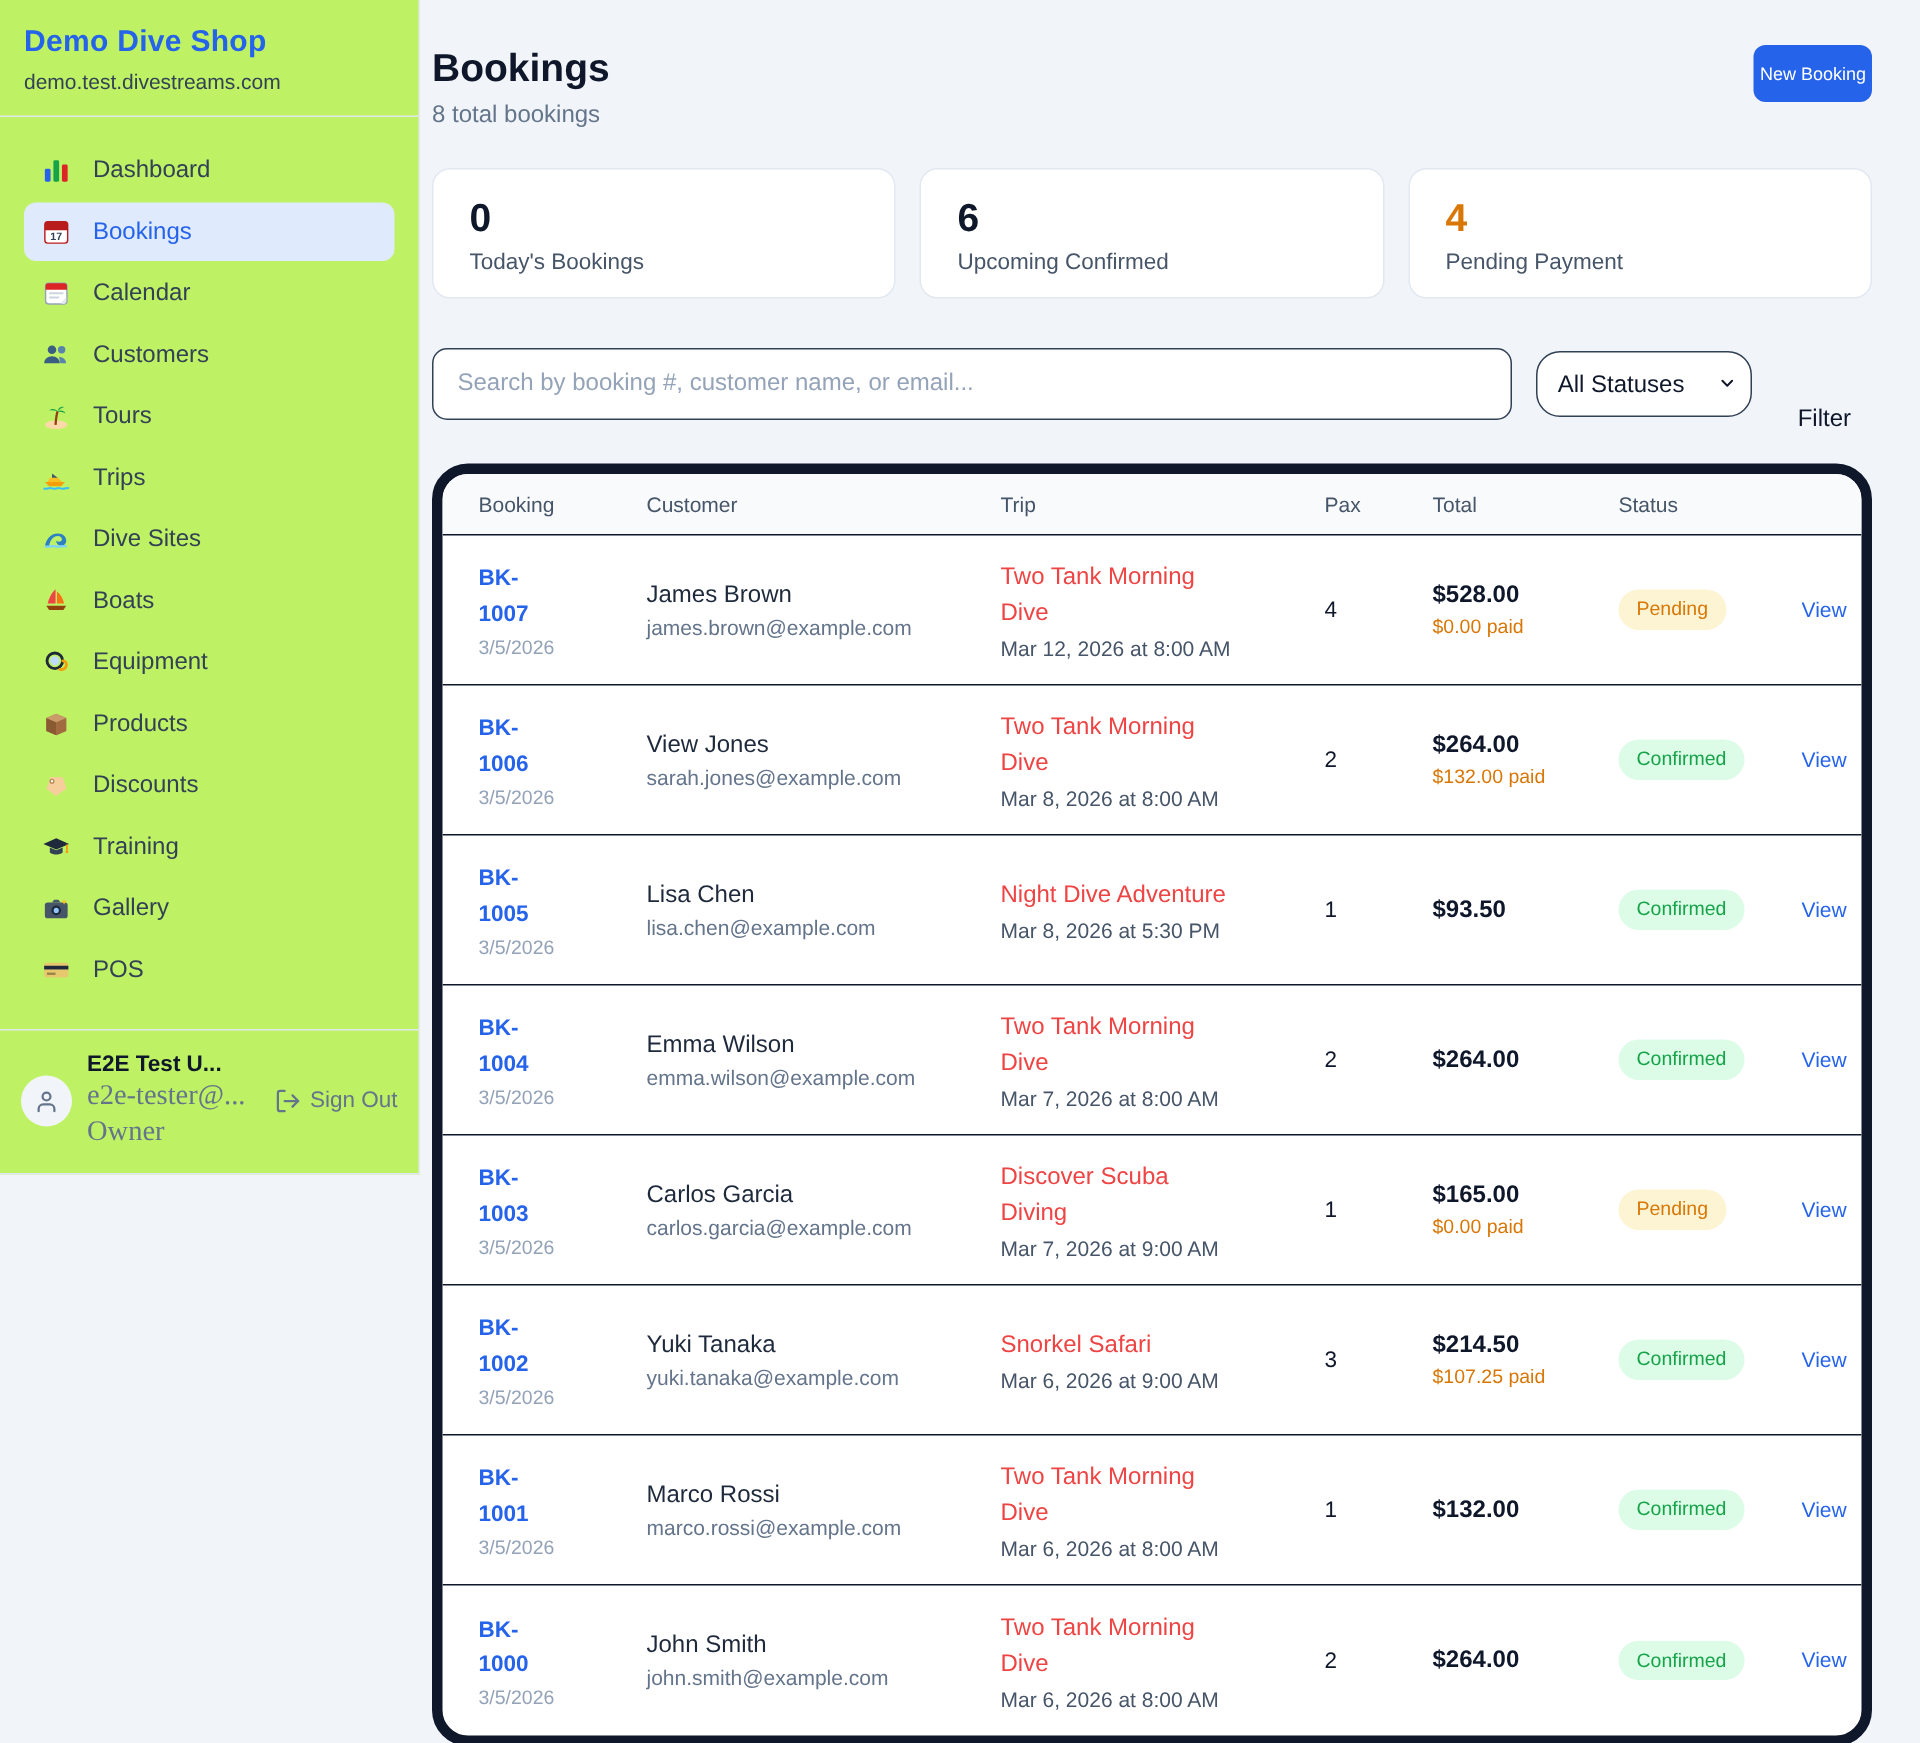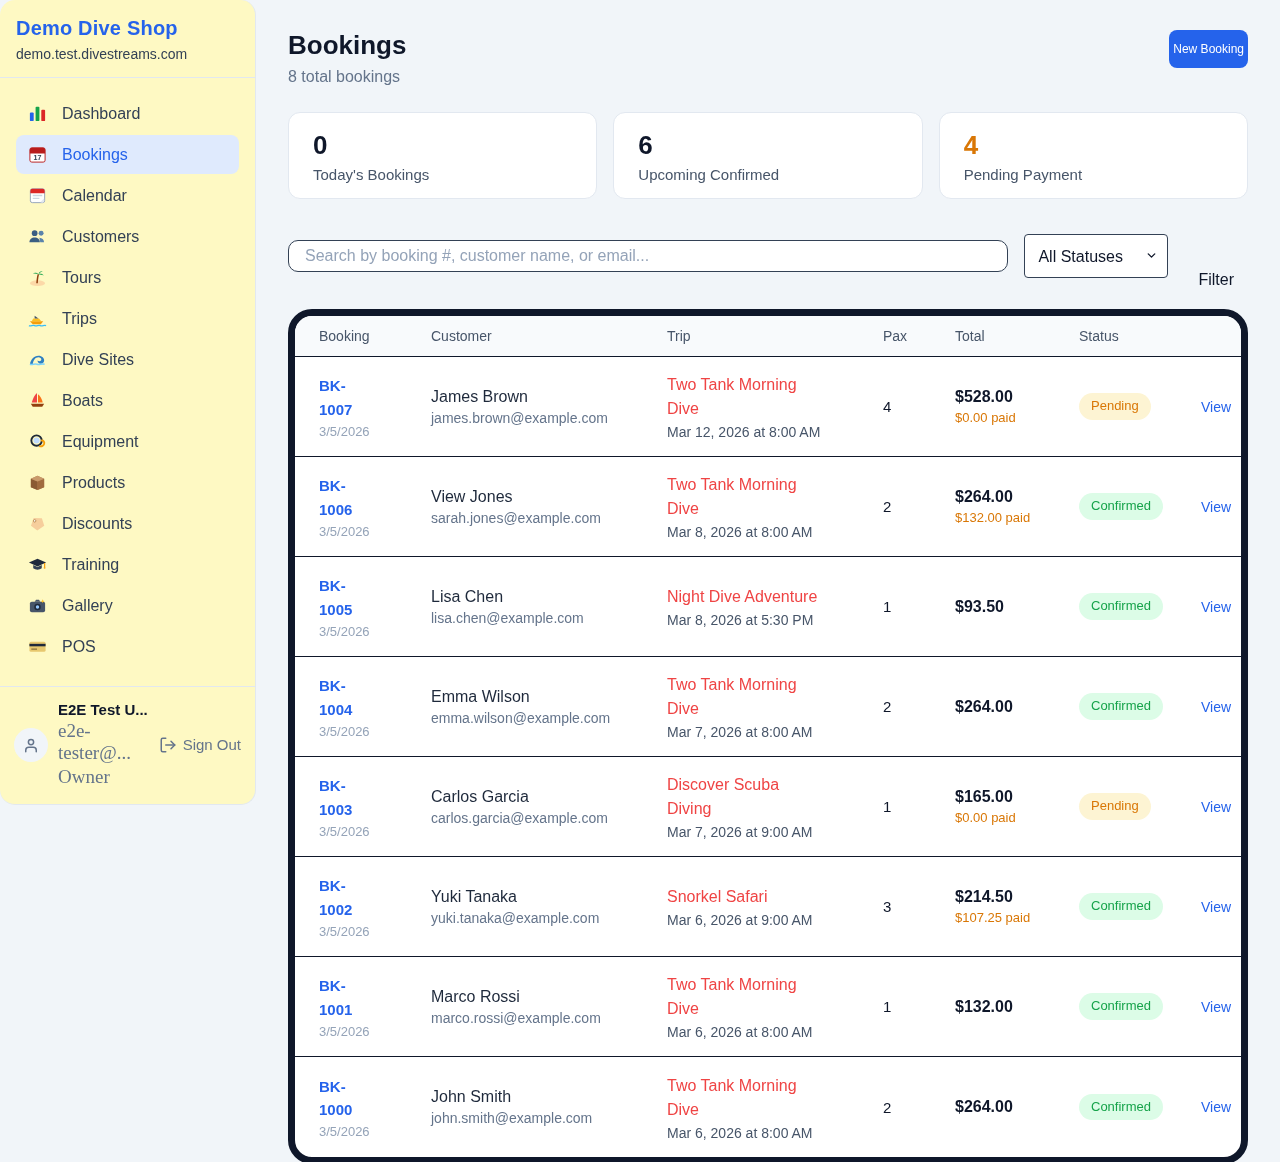--- a/index.html
+++ b/index.html
@@ -7,25 +7,24 @@
   body {
     font-family:"Liberation Sans", sans-serif;
     background:var(--page-bg,#f1f5f9);
     color:#0f172a;
     overflow:hidden;
   }
   .app { position:relative; width:1280px; height:1162px; }
 
   
   .sidebar {
-    position:absolute; left:0; top:0; width:256px;
-    background:#fef9c3;
+    position:absolute; left:0; top:0; width:280px;
+    background:#bef264;
     border-right:1px solid #e2e8f0;
     border-bottom:1px solid #e2e8f0;
-    border-radius:15px;
   }
   .side-head { padding:17px 16px 15px; border-bottom:1px solid #e2e8f0; }
   .brand { font-size:20px; font-weight:bold; color:var(--brand,#2563eb); letter-spacing:.2px; }
   .domain { font-size:14px; color:#334155; margin-top:6px; }
   .nav { padding:16px 16px 12px; }
   .nav-item {
     display:flex; align-items:center; gap:15px;
     padding:10px 12px; margin-bottom:2px;
     border-radius:8px; font-size:16px; color:#334155; cursor:pointer;
   }
@@ -60,29 +59,29 @@
   .stat-card {
     flex:1; background:#fff; border:1px solid #e2e8f0; border-radius:12px;
     padding:17px 24px 15px;
   }
   .stat-value { font-size:26px; font-weight:bold; color:#0f172a; }
   .stat-value.orange { color:var(--orange,#d97706); }
   .stat-label { font-size:15px; color:#475569; margin-top:5px; }
 
   .toolbar { display:flex; align-items:center; gap:16px; margin-top:24px; }
   .search-input {
-    flex:1; height:32px; background:#fff;
+    flex:1; height:48px; background:#fff;
     border:1px solid #334155; border-radius:10px;
     padding:0 16px; font-size:16px; font-family:inherit; color:#0f172a; outline:none;
   }
   .search-input::placeholder { color:#94a3b8; }
   .select-wrap { position:relative; width:144px; flex:0 0 144px; }
   .status-select {
     width:100%; height:44px; background:#fff; cursor:pointer;
-    border:1px solid #334155; border-radius:4px;
+    border:1px solid #334155; border-radius:16px;
     padding:0 30px 0 13px; font-size:16px; font-family:inherit; color:#0f172a;
     appearance:none; -webkit-appearance:none; outline:none;
   }
   .select-chevron { position:absolute; right:10px; top:15px; pointer-events:none; display:flex; }
   .filter-btn {
     background:none; border:none; cursor:pointer; font-family:inherit;
     font-size:16px; color:#0f172a; padding:0 14px;margin-top:48px;
   }
 
   

